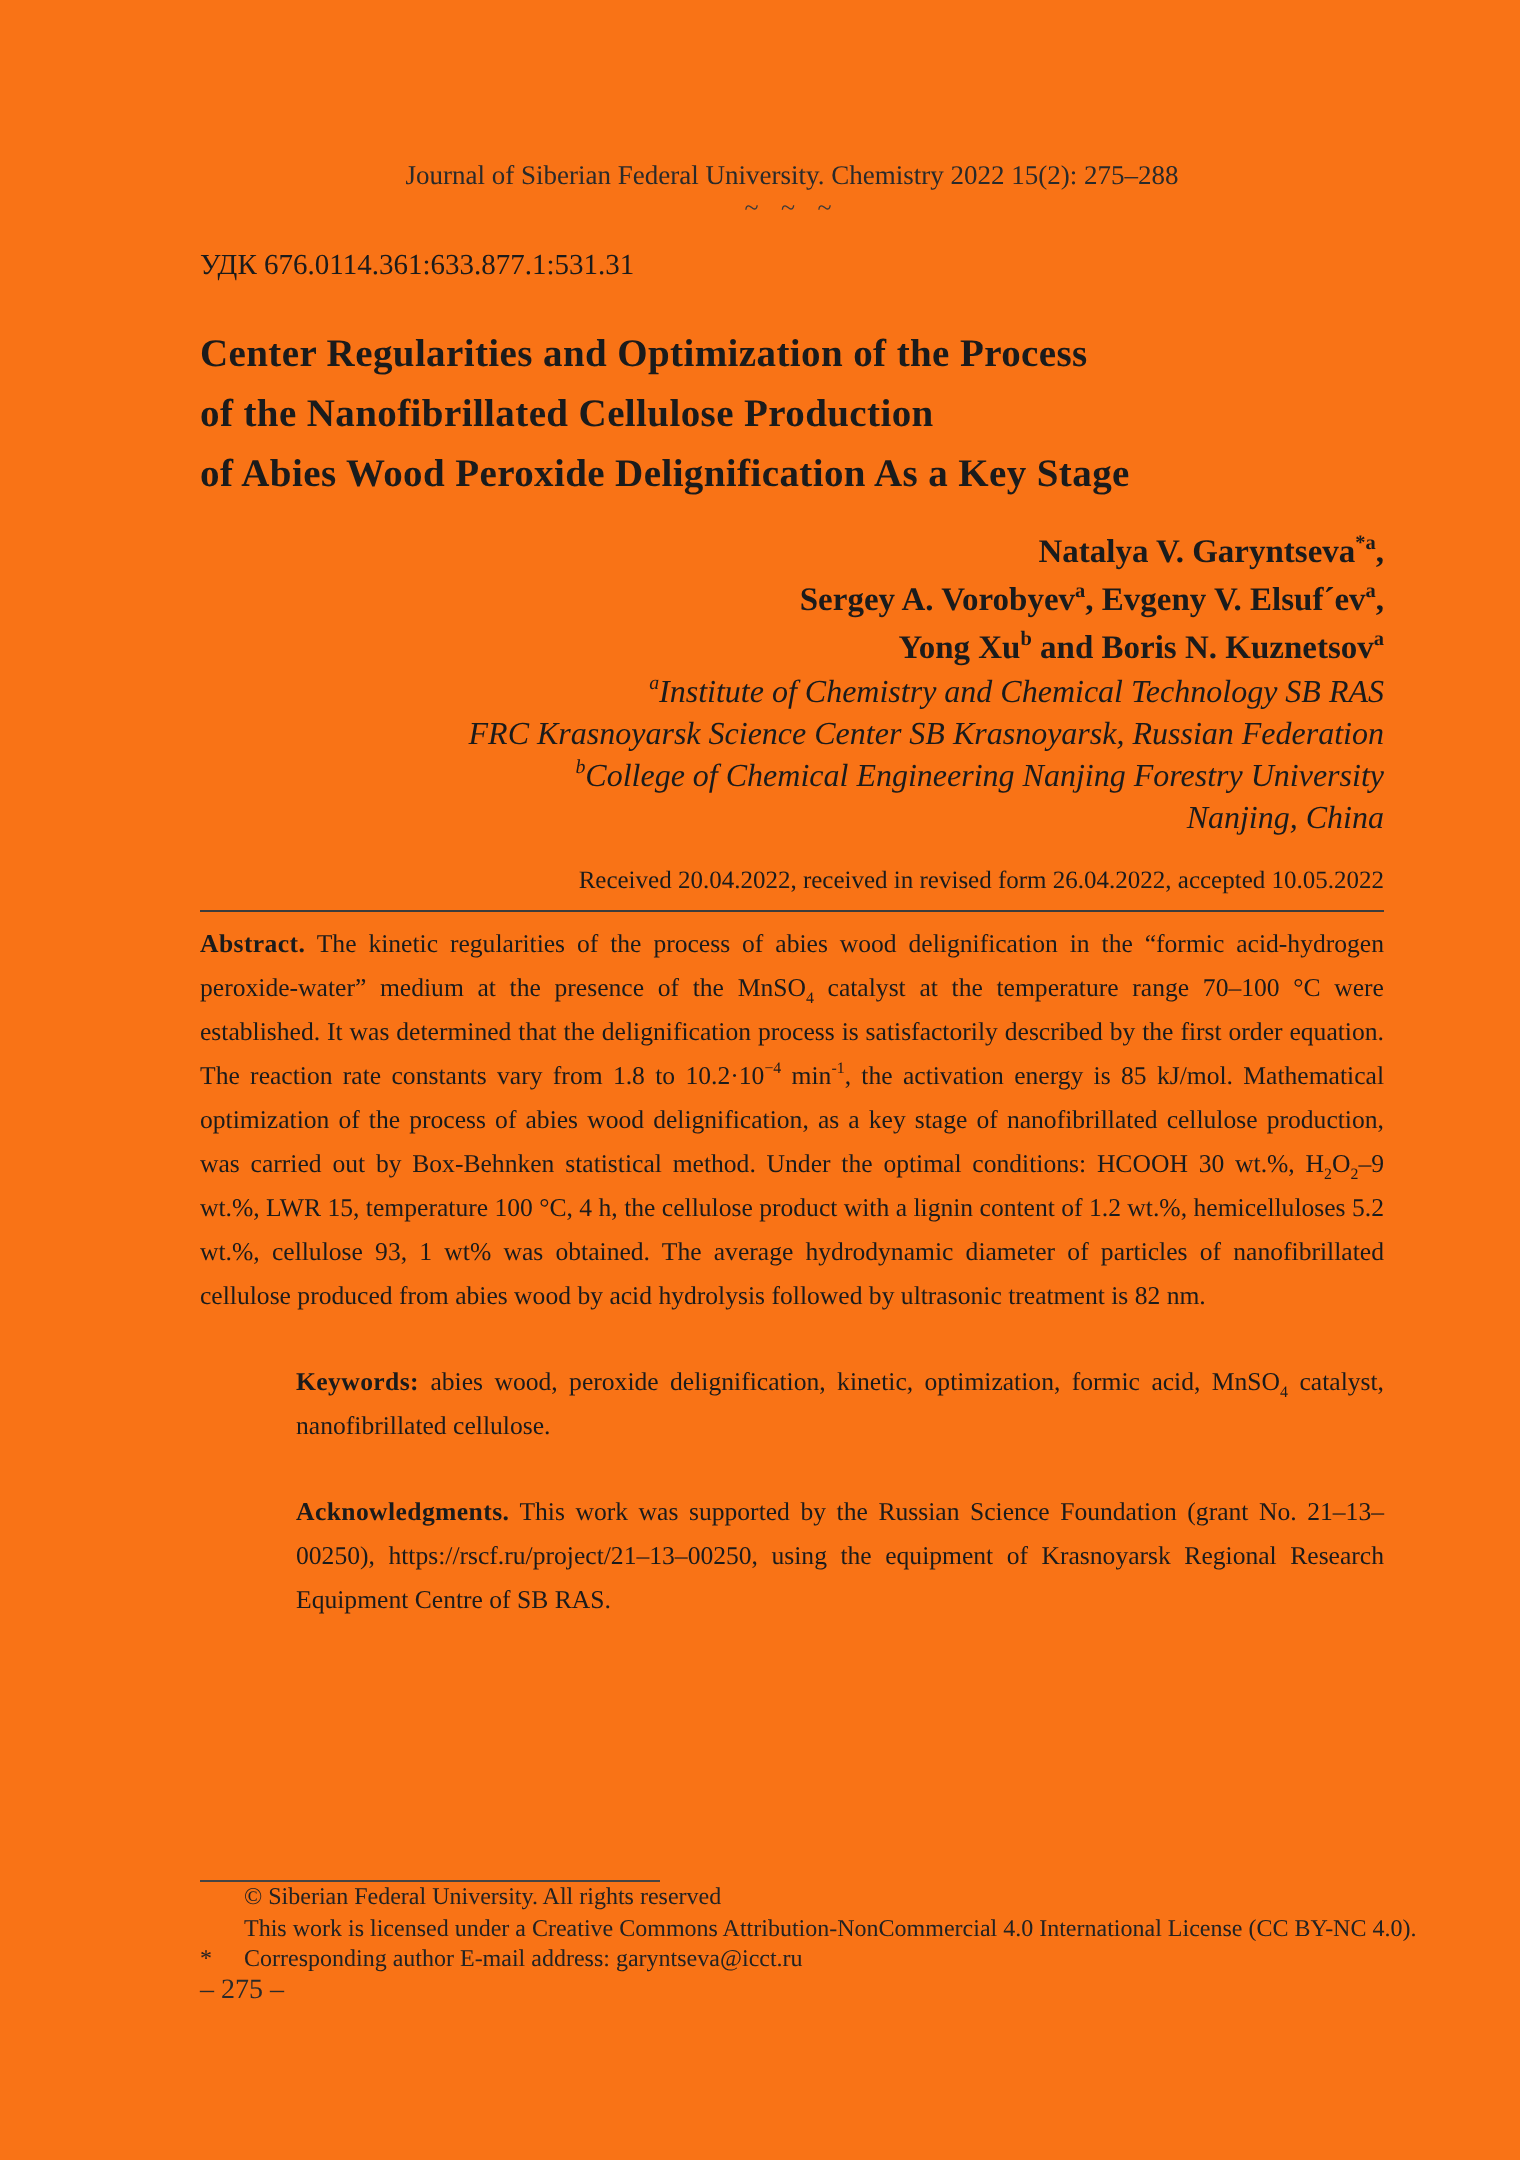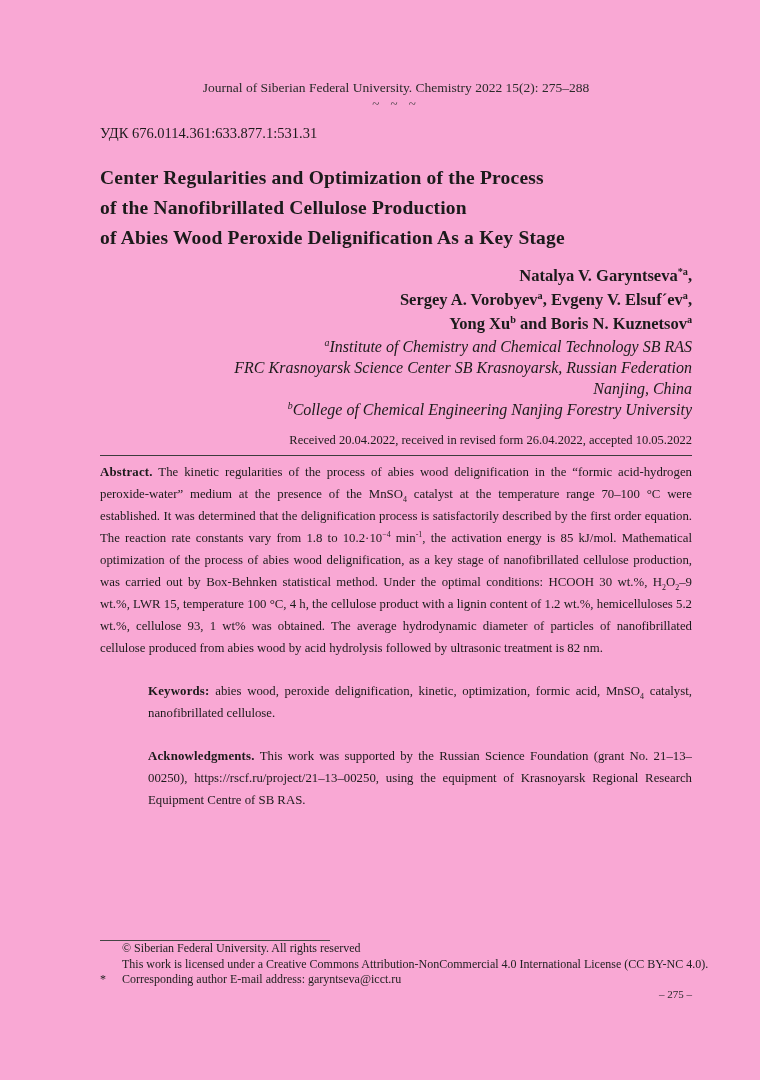--- a/index.html
+++ b/index.html
@@ -1,21 +1,21 @@
 <!DOCTYPE html>
 <html><head>
 <meta charset="utf-8">
 <style>
   html, body { margin: 0; padding: 0; background: #e8e8e8; }
   .page {
     position: relative;
     width: 760px;
     height: 1080px;
     margin: 0 auto;
-    background: #f9a8d4;
+    background: #f97316;
     font-family: "Liberation Serif", "DejaVu Serif", serif;
     color: #1b1b1b;
     overflow: hidden;
   }
   .content {
     position: absolute;
     left: 100px;
     top: 0;
     width: 592px;
   }
@@ -92,22 +92,22 @@
     border-top: 1.3px solid #444444;
   }
   .footer-indent { padding-left: 22px; white-space: nowrap; }
   .corresponding-row { display: flex; }
   .corresponding-row .asterisk { width: 22px; flex: 0 0 22px; }
   .page-number {
     position: absolute;
     left: 100px;
     top: 988px;
     width: 592px;
-    text-align: right;
-    font-size: 11px;
+    text-align: left;
+    font-size: 14px;
     color: #2a2a2a;
   }
 </style>
 </head>
 <body>
 
 <div class="page">
   <div class="content">
 
     <div class="head-journal">Journal of Siberian Federal University. Chemistry 2022 15(2): 275–288</div>
@@ -123,22 +123,22 @@
 
     <div class="authors">
       <div>Natalya V. Garyntseva<sup>*a</sup>,</div>
       <div>Sergey A. Vorobyev<sup>a</sup>, Evgeny V. Elsuf´ev<sup>a</sup>,</div>
       <div>Yong Xu<sup>b</sup> and Boris N. Kuznetsov<sup>a</sup></div>
     </div>
 
     <div class="affils">
       <div><sup>a</sup>Institute of Chemistry and Chemical Technology SB RAS</div>
       <div>FRC Krasnoyarsk Science Center SB Krasnoyarsk, Russian Federation</div>
+      <div><sup>b</sup>College of Chemical Engineering Nanjing Forestry University</div>
       <div>Nanjing, China</div>
-      <div><sup>b</sup>College of Chemical Engineering Nanjing Forestry University</div>
     </div>
 
     <div class="received">Received 20.04.2022, received in revised form 26.04.2022, accepted 10.05.2022</div>
 
     <hr class="abstract-divider">
 
     <p class="para"><b>Abstract.</b> The kinetic regularities of the process of abies wood delignification in the “formic acid-hydrogen peroxide-water” medium at the presence of the MnSO<sub>4</sub> catalyst at the temperature range 70–100 °C were established. It was determined that the delignification process is satisfactorily described by the first order equation. The reaction rate constants vary from 1.8 to 10.2·10<sup>−4</sup> min<sup>-1</sup>, the activation energy is 85 kJ/mol. Mathematical optimization of the process of abies wood delignification, as a key stage of nanofibrillated cellulose production, was carried out by Box-Behnken statistical method. Under the optimal conditions: HCOOH 30 wt.%, H<sub>2</sub>O<sub>2</sub>–9 wt.%, LWR 15, temperature 100 °C, 4 h, the cellulose product with a lignin content of 1.2 wt.%, hemicelluloses 5.2 wt.%, cellulose 93, 1 wt% was obtained. The average hydrodynamic diameter of particles of nanofibrillated cellulose produced from abies wood by acid hydrolysis followed by ultrasonic treatment is 82 nm.</p>
 
     <p class="para"><b>Keywords:</b> abies wood, peroxide delignification, kinetic, optimization, formic acid, MnSO<sub>4</sub> catalyst, nanofibrillated cellulose.</p>
 

